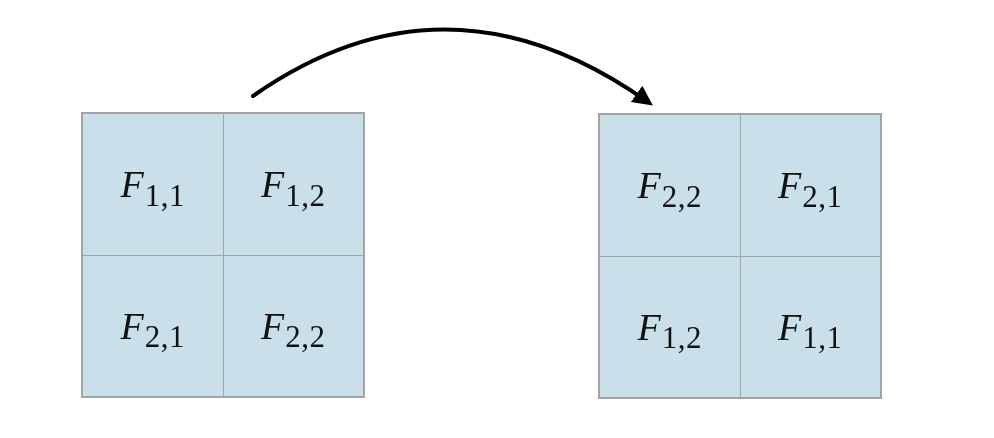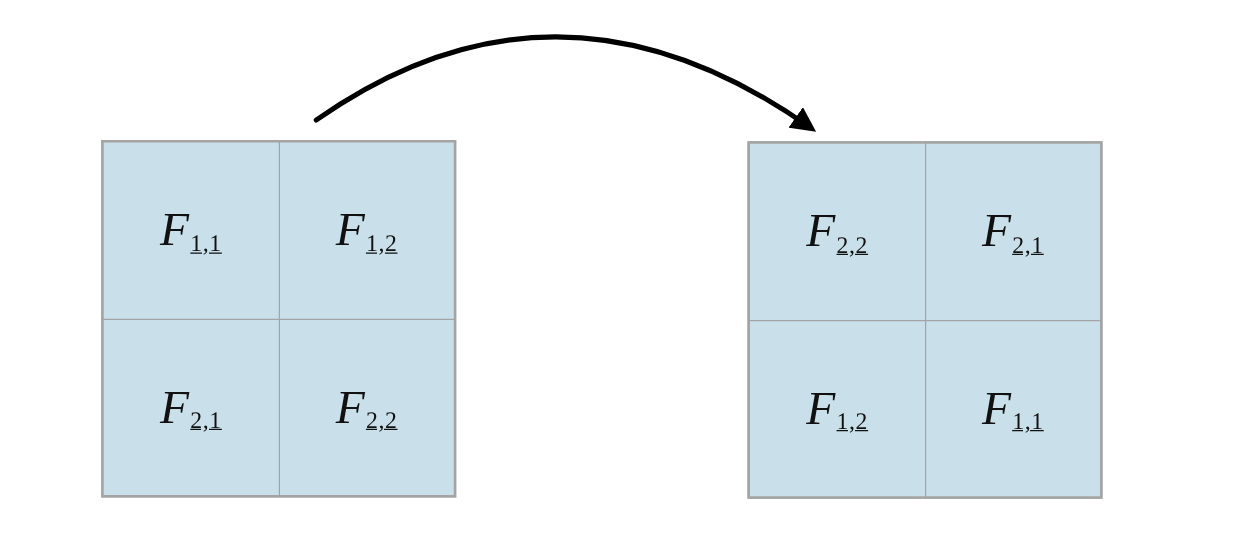--- a/index.html
+++ b/index.html
@@ -44,27 +44,26 @@
     justify-content: center;
     color: #111111;
   }
   .cell .base {
     font-style: italic;
     font-size: 38px;
     line-height: 1;
   }
   .cell .sub {
     font-style: normal;
-    font-size: 19px;
+    font-size: 31px;
     line-height: 1;
     position: relative;
     top: 11px;
     margin-left: 1px;
     letter-spacing: 0.5px;
-    text-decoration: underline;
   }
 </style>
 </head>
 <body>
 
 <div class="stage">
 
   <svg class="arrow-layer" viewBox="0 0 994 438" width="994" height="438" aria-hidden="true">
     <defs>
       <marker id="ah" viewBox="0 0 10 10" refX="7" refY="5" markerWidth="5" markerHeight="5" orient="auto">

